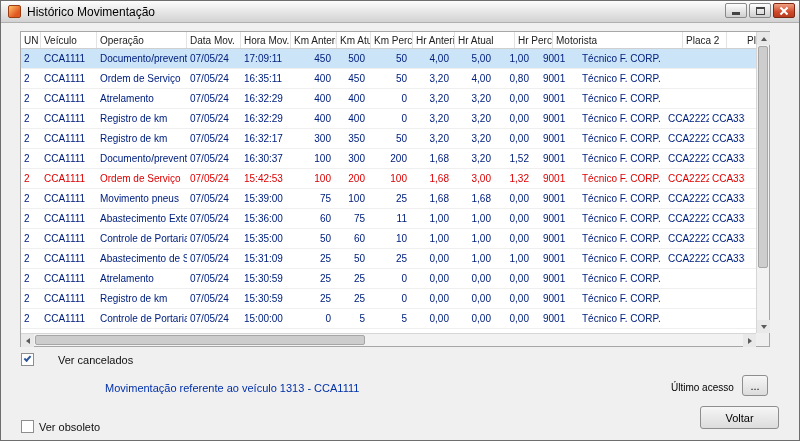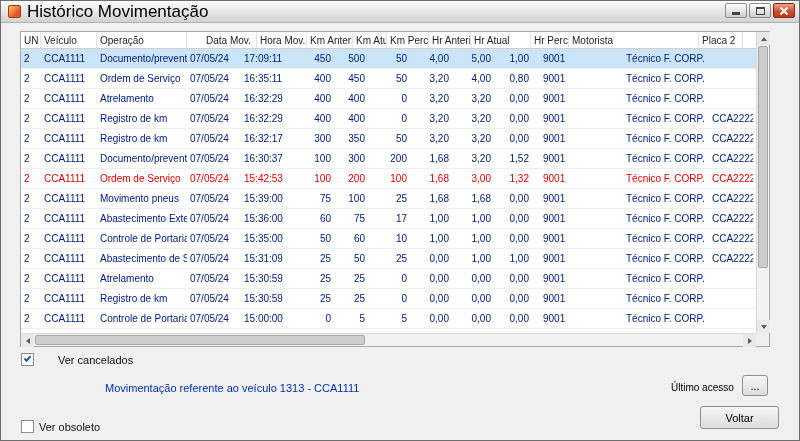--- a/index.html
+++ b/index.html
@@ -11,21 +11,21 @@
     --note-text:#0030a8;
   }
   .window{ position:absolute; left:0; top:0; width:800px; height:441px;
     background:#f0f0f0; border:1px solid #6e6e6e; overflow:hidden; }
 
   
   .titlebar{ height:22px; background:linear-gradient(#fdfdfd,#e9e9e9 45%,#d2d2d2);
     border-bottom:1px solid #b0b0b0; display:flex; align-items:center; padding:0 4px; }
   .app-icon{ width:13px; height:13px; margin-left:3px; border-radius:2px;
     background:linear-gradient(135deg,#ffc46b,#e25822 70%); border:1px solid #9a3d10; }
-  .title{ font-size:17px; color:#000; margin-left:6px; white-space:nowrap; }
+  .title{ font-size:12px; color:#000; margin-left:6px; white-space:nowrap; }
   .winbtns{ margin-left:auto; display:flex; gap:2px; align-self:flex-start; margin-top:2px; }
   .winbtn{ width:22px; height:15px; border:1px solid #8a8a8a; border-radius:2px;
     display:flex; align-items:center; justify-content:center;
     background:linear-gradient(#fefefe,#cfcfcf); cursor:default; }
   .winbtn.close{ background:linear-gradient(#f0a183,#d0492b 60%,#b83b20); border-color:#7e2814; }
   .glyph-min{ width:8px; height:3px; background:#444; margin-top:6px; }
   .glyph-max{ width:9px; height:8px; border:1px solid #444; border-top-width:2px; }
   .glyph-close{ position:relative; width:10px; height:10px; }
   .glyph-close::before,.glyph-close::after{ content:""; position:absolute; left:4px; top:0;
     width:2px; height:10px; background:#fff; }
@@ -40,25 +40,25 @@
   .hcell{ font-size:10px; color:#222; padding:3px 2px 0 3px; border-right:1px solid #e3e3e3;
     overflow:hidden; white-space:nowrap; flex:none; }
   .grow{ display:flex; height:20px; border-bottom:1px solid #efefef; width:100%; background:#fff; }
   .grow.sel{ background:var(--selected-bg); }
   .grow.canc .cell{ color:var(--cancelled); }
   .cell{ font-size:10px; color:var(--grid-text); padding:4px 2px 0 3px;
     overflow:hidden; white-space:nowrap; flex:none; }
   
   .c0{width:20px;} .c1{width:56px;} .c2{width:90px;} .c3{width:54px;} .c4{width:50px;}
   .c5{width:46px;} .c6{width:34px;} .c7{width:42px;} .c8{width:42px;} .c9{width:42px;}
-  .c10{width:38px;} .c11{width:44px; padding-left:8px;} .c12{width:86px;margin-left:44px;}
+  .c10{width:38px;} .c11{width:44px; padding-left:8px;} .c12{width:86px;}
   .c13{width:44px;} .c14{width:36px;}
   .c5,.c6,.c7,.c8,.c9,.c10{ text-align:right; padding-right:6px; }
   
-  .h0{width:20px;} .h1{width:56px;} .h2{width:90px;} .h3{width:54px;margin-left:16px;} .h4{width:50px;}
+  .h0{width:20px;} .h1{width:56px;} .h2{width:90px;} .h3{width:54px;} .h4{width:50px;}
   .h5{width:46px;} .h6{width:34px;} .h7{width:42px;} .h8{width:42px;} .h9{width:60px;}
   .h10{width:38px;} .h11{width:130px;} .h12{width:44px;} .h13{width:36px;margin-left:17px;}
 
   
   .vscroll{ position:absolute; top:0; right:0; bottom:13px; width:13px;
     background:#f2f2f2; border-left:1px solid #d6d6d6; }
   .hscroll{ position:absolute; left:0; right:13px; bottom:0; height:13px;
     background:#f2f2f2; border-top:1px solid #d6d6d6; }
   .corner{ position:absolute; right:0; bottom:0; width:13px; height:13px; background:#efefef; }
   .sbtn{ position:absolute; width:13px; height:13px; background:#e9e9e9;
@@ -269,21 +269,21 @@
             <div class="cell c14">CCA3333</div>
           </div>
           <div class="grow">
             <div class="cell c0">2</div>
             <div class="cell c1">CCA1111</div>
             <div class="cell c2">Abastecimento Externo</div>
             <div class="cell c3">07/05/24</div>
             <div class="cell c4">15:36:00</div>
             <div class="cell c5">60</div>
             <div class="cell c6">75</div>
-            <div class="cell c7">17</div>
+            <div class="cell c7">11</div>
             <div class="cell c8">1,00</div>
             <div class="cell c9">1,00</div>
             <div class="cell c10">0,00</div>
             <div class="cell c11">9001</div>
             <div class="cell c12">Técnico F. CORP.</div>
             <div class="cell c13">CCA2222</div>
             <div class="cell c14">CCA3333</div>
           </div>
           <div class="grow">
             <div class="cell c0">2</div>

